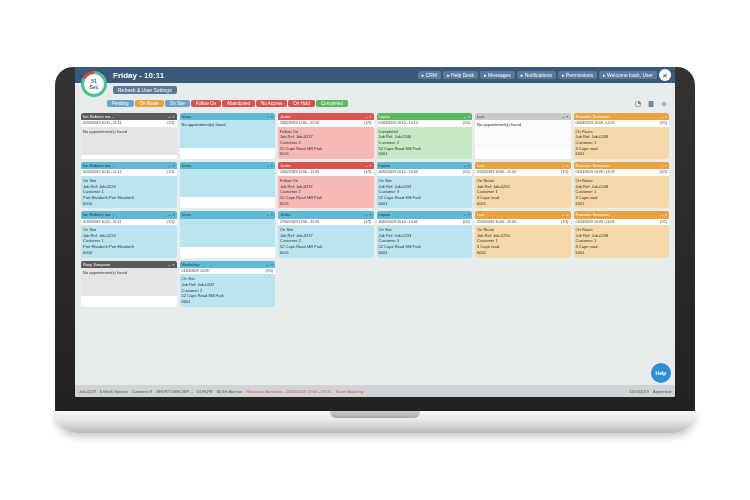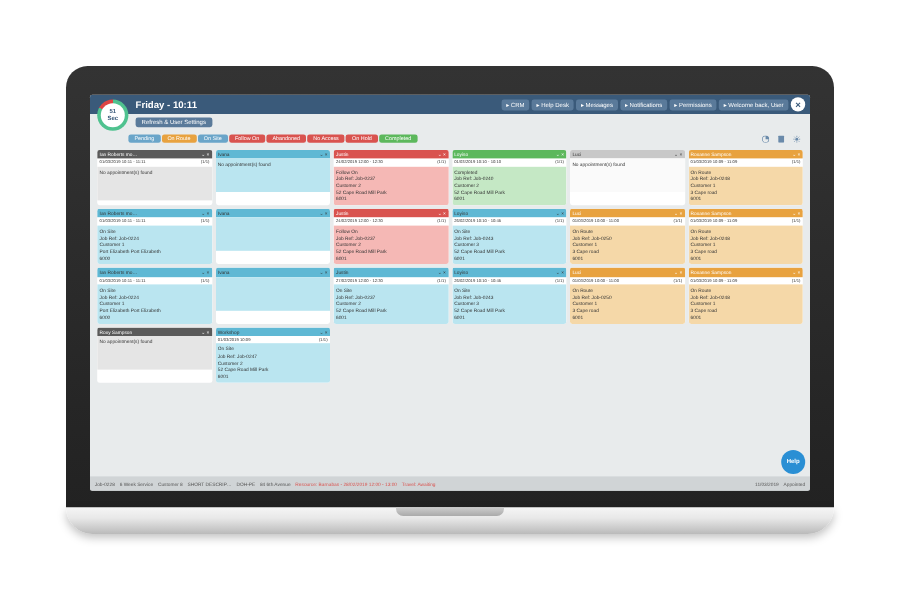--- a/index.html
+++ b/index.html
@@ -1,18 +1,18 @@
 <!DOCTYPE html>
 <html><head>
 <meta charset="utf-8">
 <style>
 * { margin: 0; padding: 0; box-sizing: border-box; }
 body { font-family: Arial, sans-serif; background: #fff; width: 750px; height: 500px; overflow: hidden; display: flex; align-items: center; justify-content: center; }
 .laptop { position: relative; width: 640px; }
-.screen { background: linear-gradient(#333,#222); border-radius: 18px 18px 0 0; padding: 24px 20px 14px; }
+.screen { background: linear-gradient(#333,#222); border-radius: 18px 18px 0 0; padding: 0 20px 14px; }
 .display { background: #e8ebec; border-radius: 2px; height: 330px; overflow: hidden; position: relative; font-size: 5px; }
 .base { height: 22px; background: linear-gradient(#f5f5f5 0%, #e8e8e8 40%, #bababa 100%); border-radius: 0 0 30px 30px; position: relative; box-shadow: 0 3px 8px rgba(0,0,0,0.25); }
 .base::before { content:''; position:absolute; top:0; left:50%; transform:translateX(-50%); width:90px; height:7px; background:linear-gradient(#ccc,#aaa); border-radius:0 0 6px 6px; }
 .topbar { background:#3a5a7a; height:16px; display:flex; align-items:center; padding:0 4px; gap:2px; justify-content:flex-end; position:relative; }
 .timer { position:absolute; left:6px; top:4px; width:26px; height:26px; border-radius:50%; background:conic-gradient(#4fc28f 0 300deg,#d44 300deg 360deg); display:flex; align-items:center; justify-content:center; z-index:10; }
 .timer-inner { width:20px; height:20px; border-radius:50%; background:#fff; display:flex; flex-direction:column; align-items:center; justify-content:center; font-size:5px; font-weight:bold; color:#3a5a7a; }
 .title-area { position:absolute; left:38px; color:#fff; font-size:8px; font-weight:bold; }
 .top-btn { background:#5a7a9a; color:#fff; padding:1px 4px; border-radius:2px; font-size:5px; cursor:pointer; display:flex; align-items:center; gap:1px; }
 .close-x { width:12px; height:12px; border-radius:50%; background:#fff; color:#3a5a7a; display:flex; align-items:center; justify-content:center; font-weight:bold; font-size:8px; cursor:pointer; }
 .subbar { height:14px; display:flex; align-items:center; padding:0 4px 0 38px; gap:3px; }

